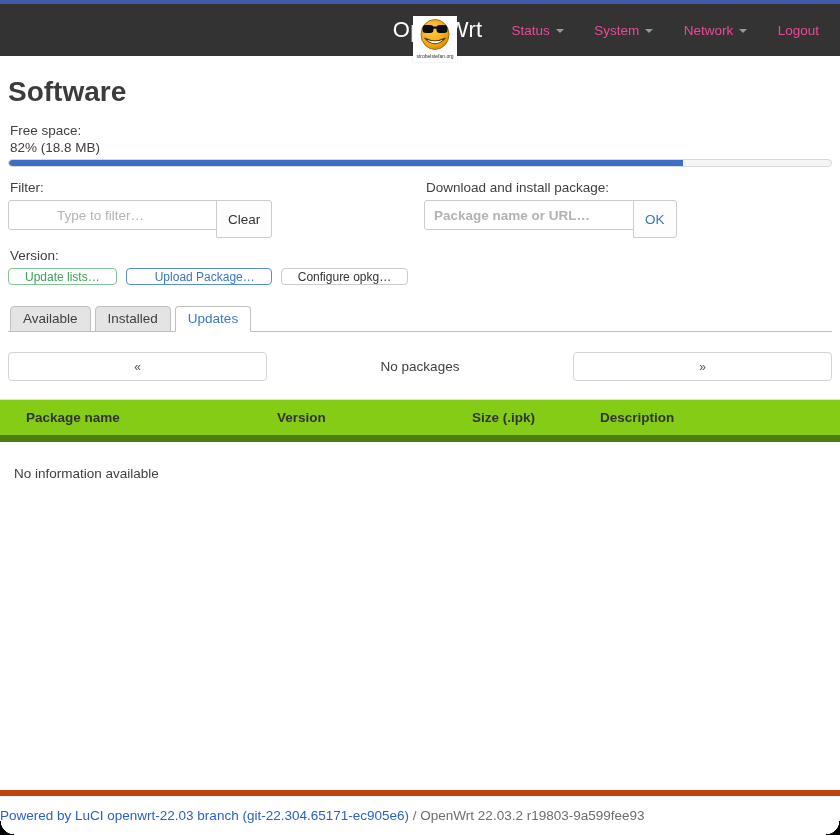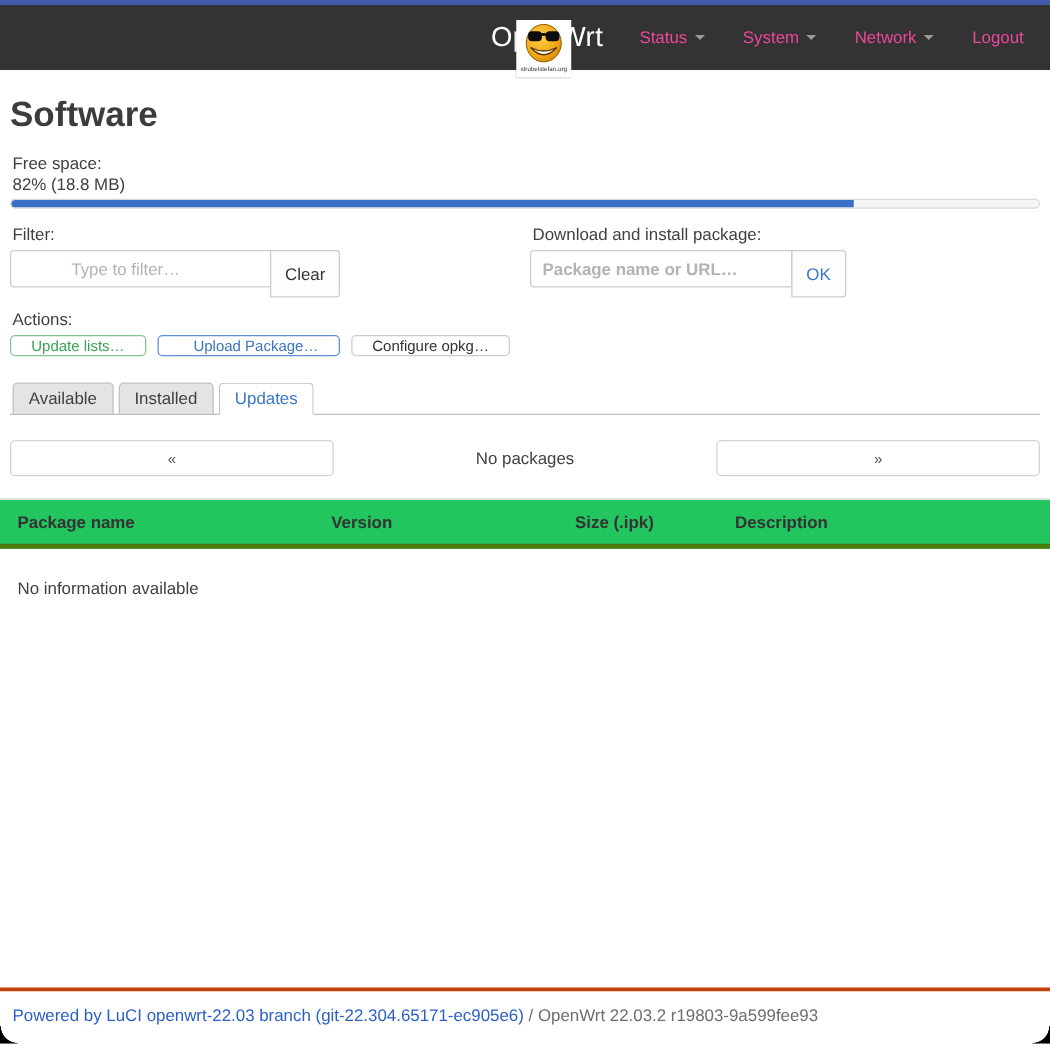--- a/index.html
+++ b/index.html
@@ -102,33 +102,33 @@
   .pager { display: flex; align-items: center; margin-top: 20px; }
   .pager-btn {
     width: 259px; height: 29px; background: #fff;
     border: 1px solid #d4d4d4; border-radius: 4px;
     font-size: 12px; color: #555; cursor: pointer; font-family: inherit;
   }
   .pager-status { flex: 1; text-align: center; font-size: 13.5px; color: #404040; }
 
   
   .table-header {
-    margin: 18px -8px 0; background: #22c55e;
-    border-top: 1px solid #e2e2e2; border-bottom: 4px solid #4d7c0f;
+    margin: 18px -8px 0; background: #84cc16;
+    border-top: 1px solid #e2e2e2; border-bottom: 7px solid #4d7c0f;
     display: grid; grid-template-columns: 265px 195px 128px 1fr;
-    padding: 10px 0;
+    padding: 10px 12px;
   }
   .th { font-size: 13.5px; font-weight: bold; color: #333; }
   .th:first-child { padding-left: 14px; }
   .empty-msg { font-size: 13.5px; color: #404040; margin-top: 24px; padding-left: 6px; }
 
   
   .footer {
     position: absolute; top: 790px; left: 0; right: 0;
-    border-top: 3px solid #c2410c; padding: 12px 10px; font-size: 13.5px; color: #404040;
+    border-top: 6px solid #c2410c; padding: 12px 0; font-size: 13.5px; color: #404040;
   }
   .footer a { color: #2b5fc7; text-decoration: none; cursor: pointer; }
   .footer .muted { color: #6d6d6d; }
 
   
   .corner-bl, .corner-br { position: absolute; bottom: 0; width: 14px; height: 14px; z-index: 20; }
   .corner-bl { left: 0;  background: radial-gradient(circle at 100% 0%, rgba(0,0,0,0) 13px, #000 13.5px); }
   .corner-br { right: 0; background: radial-gradient(circle at 0% 0%,   rgba(0,0,0,0) 13px, #000 13.5px); }
 </style>
 </head>
@@ -174,21 +174,21 @@
     </div>
   </div>
 
   <div class="controls-row">
     <div class="col-left">
       <label class="field-label">Filter:</label>
       <div class="input-group">
         <input class="text-input filter-input" type="text" placeholder="Type to filter…" style="">
         <button class="group-btn">Clear</button>
       </div>
-      <label class="field-label actions-label">Actions:</label>
+      <label class="field-label actions-label">Version:</label>
       <div class="actions-row">
         <button class="btn btn-green">Update lists…</button>
         <button class="btn btn-blue">Upload Package…</button>
         <button class="btn btn-default">Configure opkg…</button>
       </div>
     </div>
     <div class="col-right">
       <label class="field-label">Download and install package:</label>
       <div class="input-group">
         <input class="text-input download-input" type="text" placeholder="Package name or URL…" style="">

